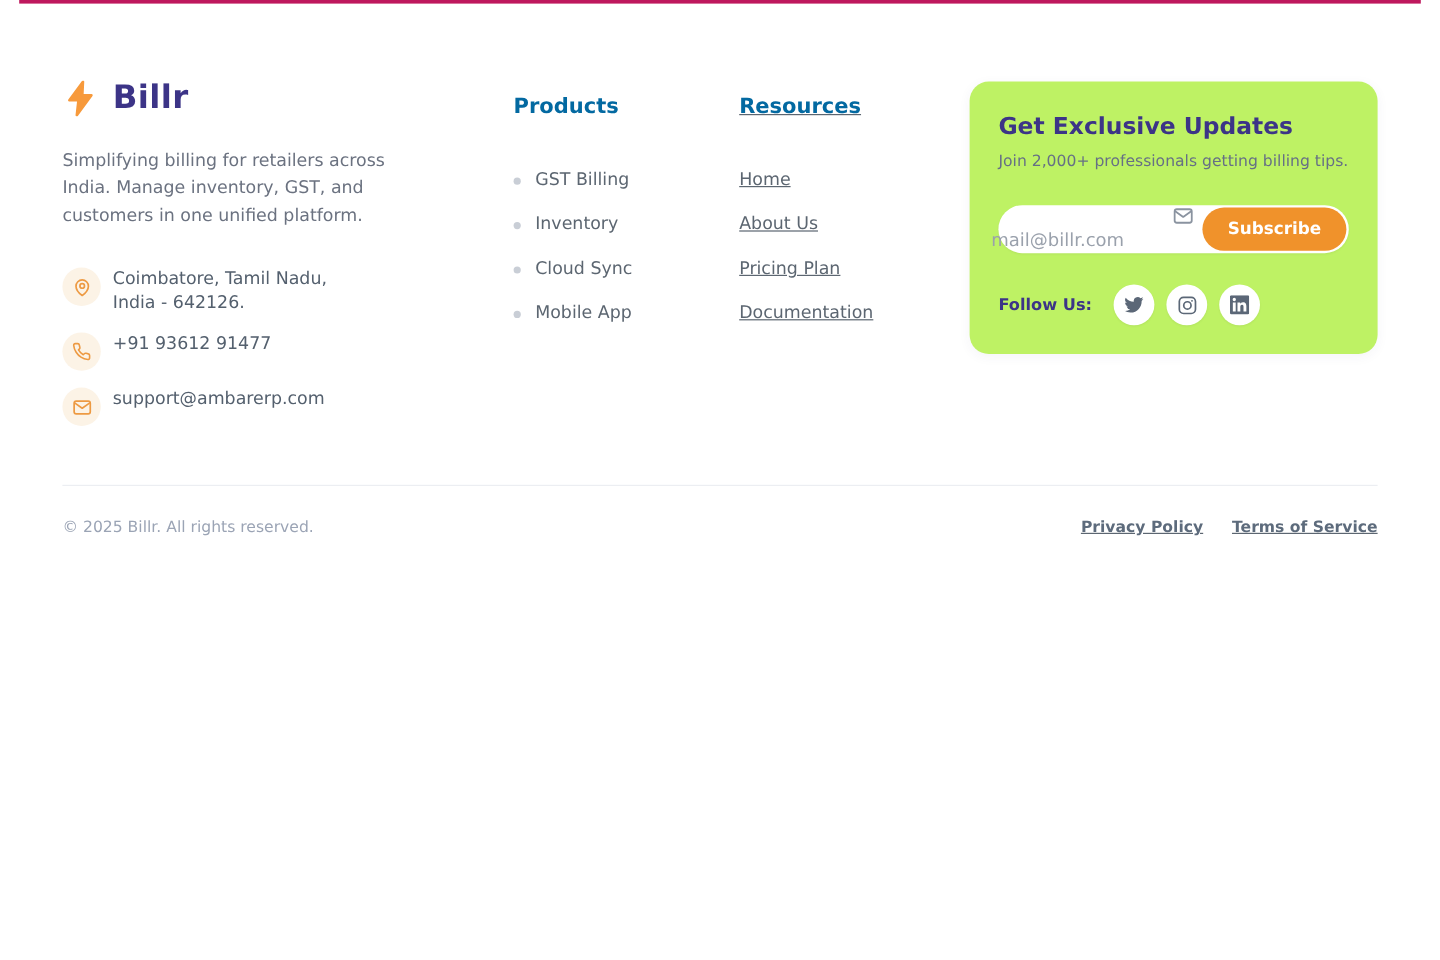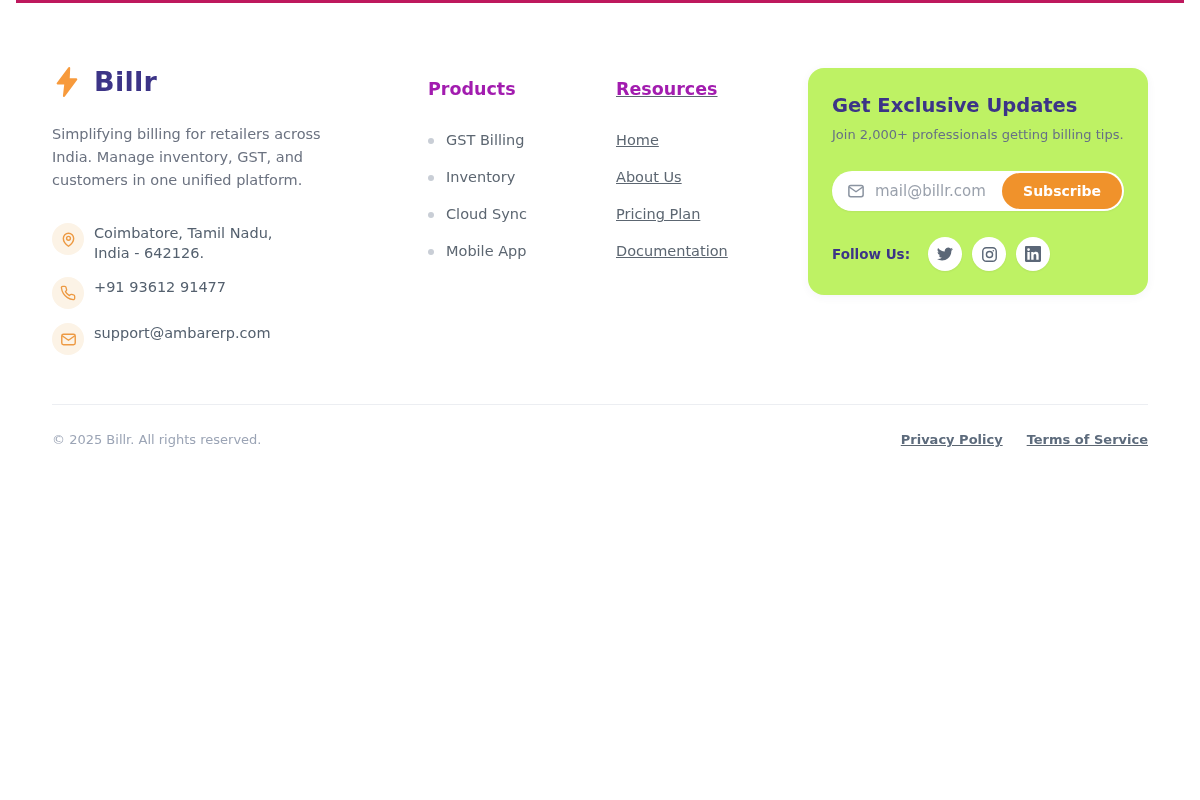--- a/index.html
+++ b/index.html
@@ -37,21 +37,21 @@
     width:32px; height:32px; border-radius:50%; background:#fcf3e6;
     display:flex; align-items:center; justify-content:center; flex:none;
   }
   .contact-text { font-size:14.5px; line-height:20px; color:#54606e; }
   .contact-text.addr { max-width:192px; }
   
   .links-col { flex:none; padding-top:13px; }
   .col-products { width:138px; margin-left:24px; }
   .col-resources { width:160px; margin-left:50px;text-decoration:underline; }
   .col-title {
-    font-size:17.5px; font-weight:700; color:#a21caf; line-height:20px; margin-bottom:34px;
+    font-size:17.5px; font-weight:700; color:#0369a1; line-height:20px; margin-bottom:44px;
   }
   .link-list { list-style:none; }
   .link-list li { margin-bottom:22px; }
   .link-item {
     display:flex; align-items:center; gap:12px;
     font-size:14.5px; line-height:15px; color:#5c6671;
     text-decoration:none; cursor:pointer;
   }
   .bullet-dot {
     width:6px; height:6px; border-radius:50%; background:#c9ced6; flex:none;
@@ -63,20 +63,21 @@
     padding:26px 24px 24px;
     box-shadow:0 2px 10px rgba(60,64,90,.05);
   }
   .news-title { font-size:19.5px; font-weight:700; color:#3c3487; line-height:23px; }
   .news-sub { margin-top:9px; font-size:13px; line-height:17px; color:#667085; }
   .email-pill {
     margin-top:28px; position:relative;
     height:40px; background:#ffffff; border-radius:20px;
     display:flex; align-items:center;
     box-shadow:0 1px 2px rgba(16,24,40,.05);
+    flex-direction:column;
   }
   .mail-field-icon { margin-left:15px; display:flex; align-items:center; flex:none; }
   .email-input {
     flex:1; min-width:0; margin-left:10px; margin-right:120px;
     border:none; outline:none; background:transparent;
     font-family:inherit; font-size:15px; color:#54606e;
   }
   .email-input::placeholder { color:#9aa1ac; opacity:1; }
   .subscribe-btn {
     position:absolute; top:2px; bottom:2px; right:2px;

